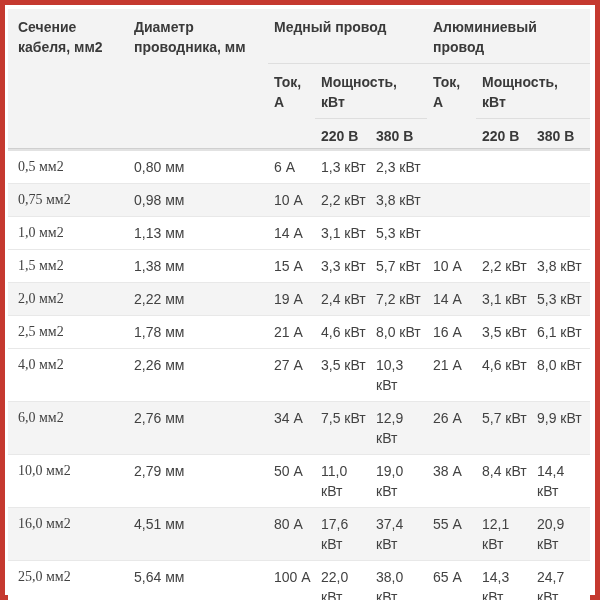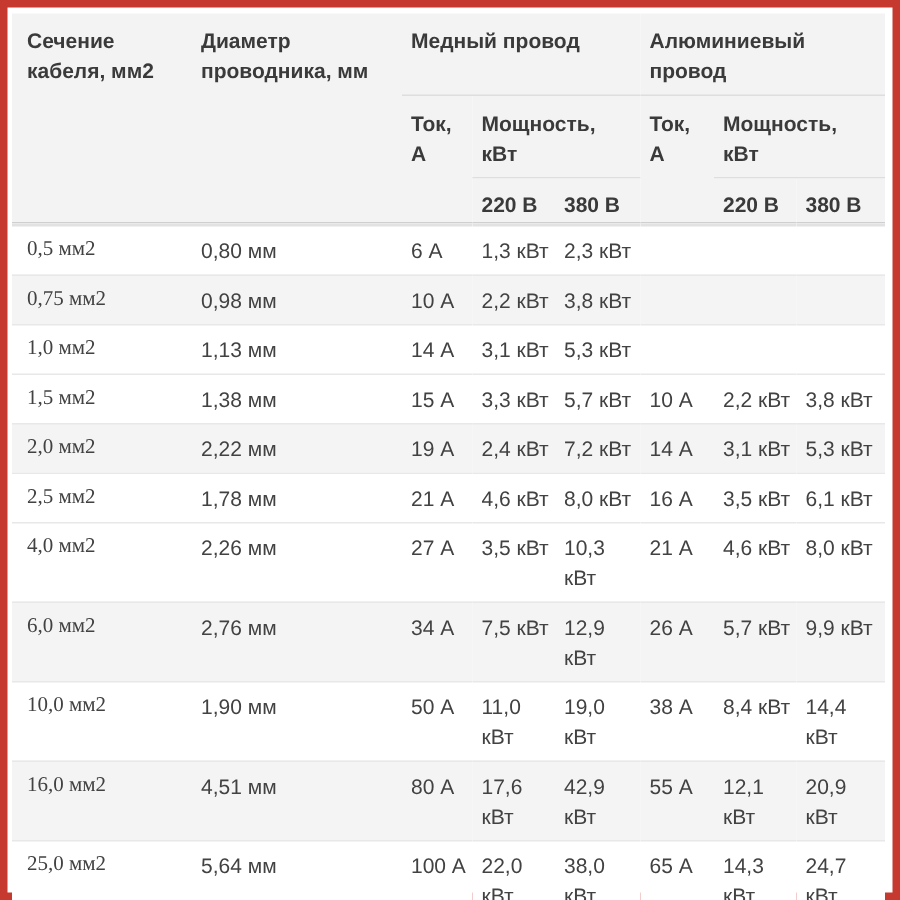--- a/index.html
+++ b/index.html
@@ -195,34 +195,34 @@
           <td>2,76 мм</td>
           <td>34 А</td>
           <td>7,5 кВт</td>
           <td>12,9 кВт</td>
           <td>26 А</td>
           <td>5,7 кВт</td>
           <td>9,9 кВт</td>
         </tr>
         <tr>
           <td class="first-col">10,0 мм2</td>
-          <td>1,90 мм</td>
+          <td>2,79 мм</td>
           <td>50 А</td>
           <td>11,0 кВт</td>
           <td>19,0 кВт</td>
           <td>38 А</td>
           <td>8,4 кВт</td>
           <td>14,4 кВт</td>
         </tr>
         <tr class="alt">
           <td class="first-col">16,0 мм2</td>
           <td>4,51 мм</td>
           <td>80 А</td>
           <td>17,6 кВт</td>
-          <td>42,9 кВт</td>
+          <td>37,4 кВт</td>
           <td>55 А</td>
           <td>12,1 кВт</td>
           <td>20,9 кВт</td>
         </tr>
         <tr>
           <td class="first-col">25,0 мм2</td>
           <td>5,64 мм</td>
           <td>100 А</td>
           <td>22,0 кВт</td>
           <td>38,0 кВт</td>

